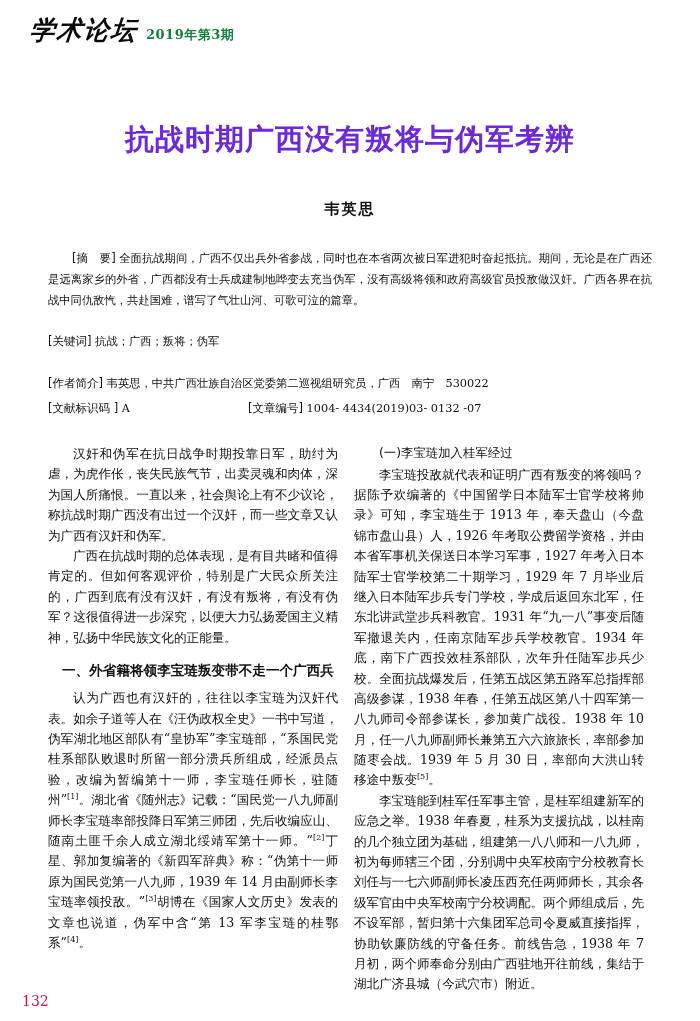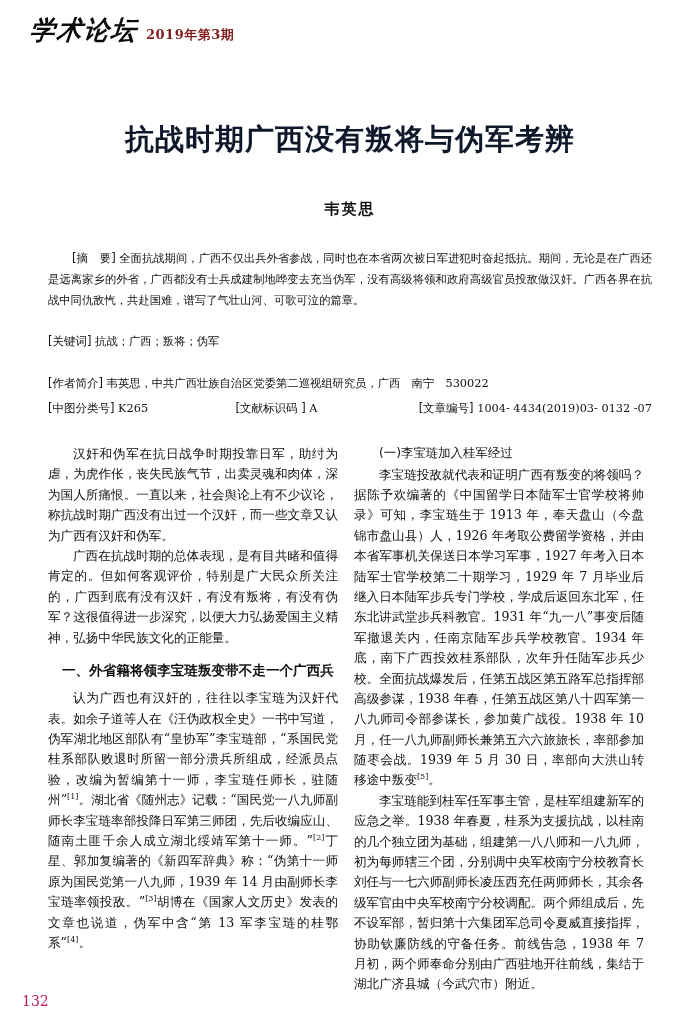--- a/index.html
+++ b/index.html
@@ -41,39 +41,39 @@
     letter-spacing: 2px;
     color: #0a0a0a;
     transform: skewX(-6deg) scaleY(1.05);
     line-height: 1;
     white-space: nowrap;
   }
   .masthead-issue {
     font-family: "DejaVu Serif", "Liberation Serif", serif;
     font-size: 13px;
     font-weight: 700;
-    color: #7f1d1d;
+    color: #15803d;
     line-height: 1;
     padding-bottom: 2px;
     white-space: nowrap;
     letter-spacing: 0.5px;
   }
 
   
   .title {
     position: absolute;
     top: 120px;
     left: 0;
     width: 700px;
     text-align: center;
     font-family: "DejaVu Sans", "Liberation Sans", sans-serif;
     font-size: 29px;
     font-weight: 700;
     letter-spacing: 1px;
-    color: #0f172a;
+    color: #6d28d9;
   }
   .author {
     position: absolute;
     top: 200px;
     left: 0;
     width: 700px;
     text-align: center;
     font-family: "DejaVu Serif", "Liberation Serif", serif;
     font-size: 15px;
     font-weight: 600;
@@ -189,24 +189,20 @@
     </div>
     <div class="fm-line">
       <span class="fm-label">[关键词]</span>
       <span class="fm-val">抗战；广西；叛将；伪军</span>
     </div>
     <div class="fm-line">
       <span class="fm-label">[作者简介]</span>
       <span class="fm-val">韦英思，中共广西壮族自治区党委第二巡视组研究员，广西　南宁　530022</span>
     </div>
     <div class="fm-codes">
-      <span class="code-a">
-        <span class="fm-label">[中图分类号]</span>
-        <span class="fm-val">K265</span>
-      </span>
       <span class="code-b">
         <span class="fm-label">[文献标识码 ]</span>
         <span class="fm-val">A</span>
       </span>
       <span>
         <span class="fm-label">[文章编号]</span>
         <span class="fm-val">1004- 4434(2019)03- 0132 -07</span>
       </span>
     </div>
   </div>

